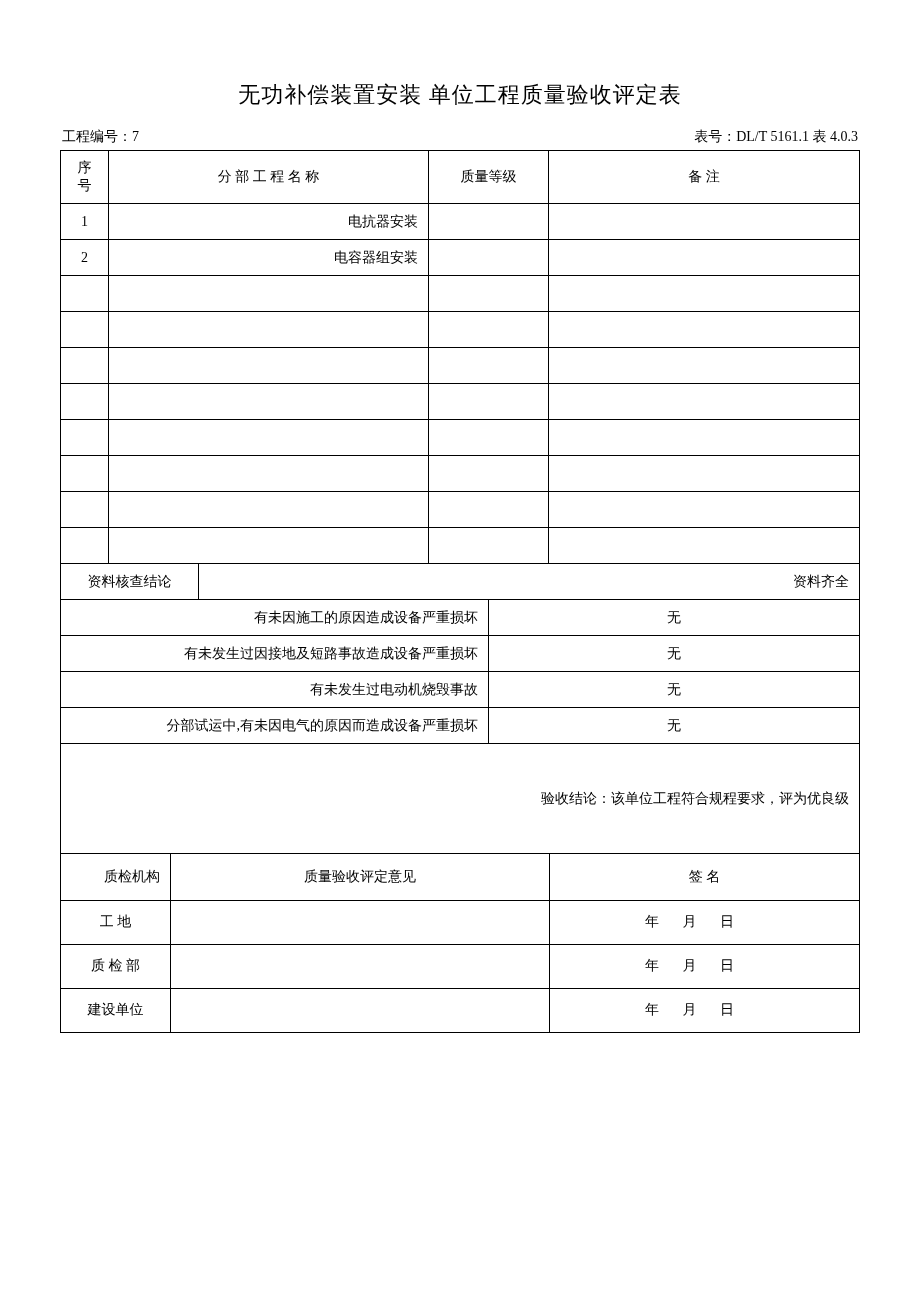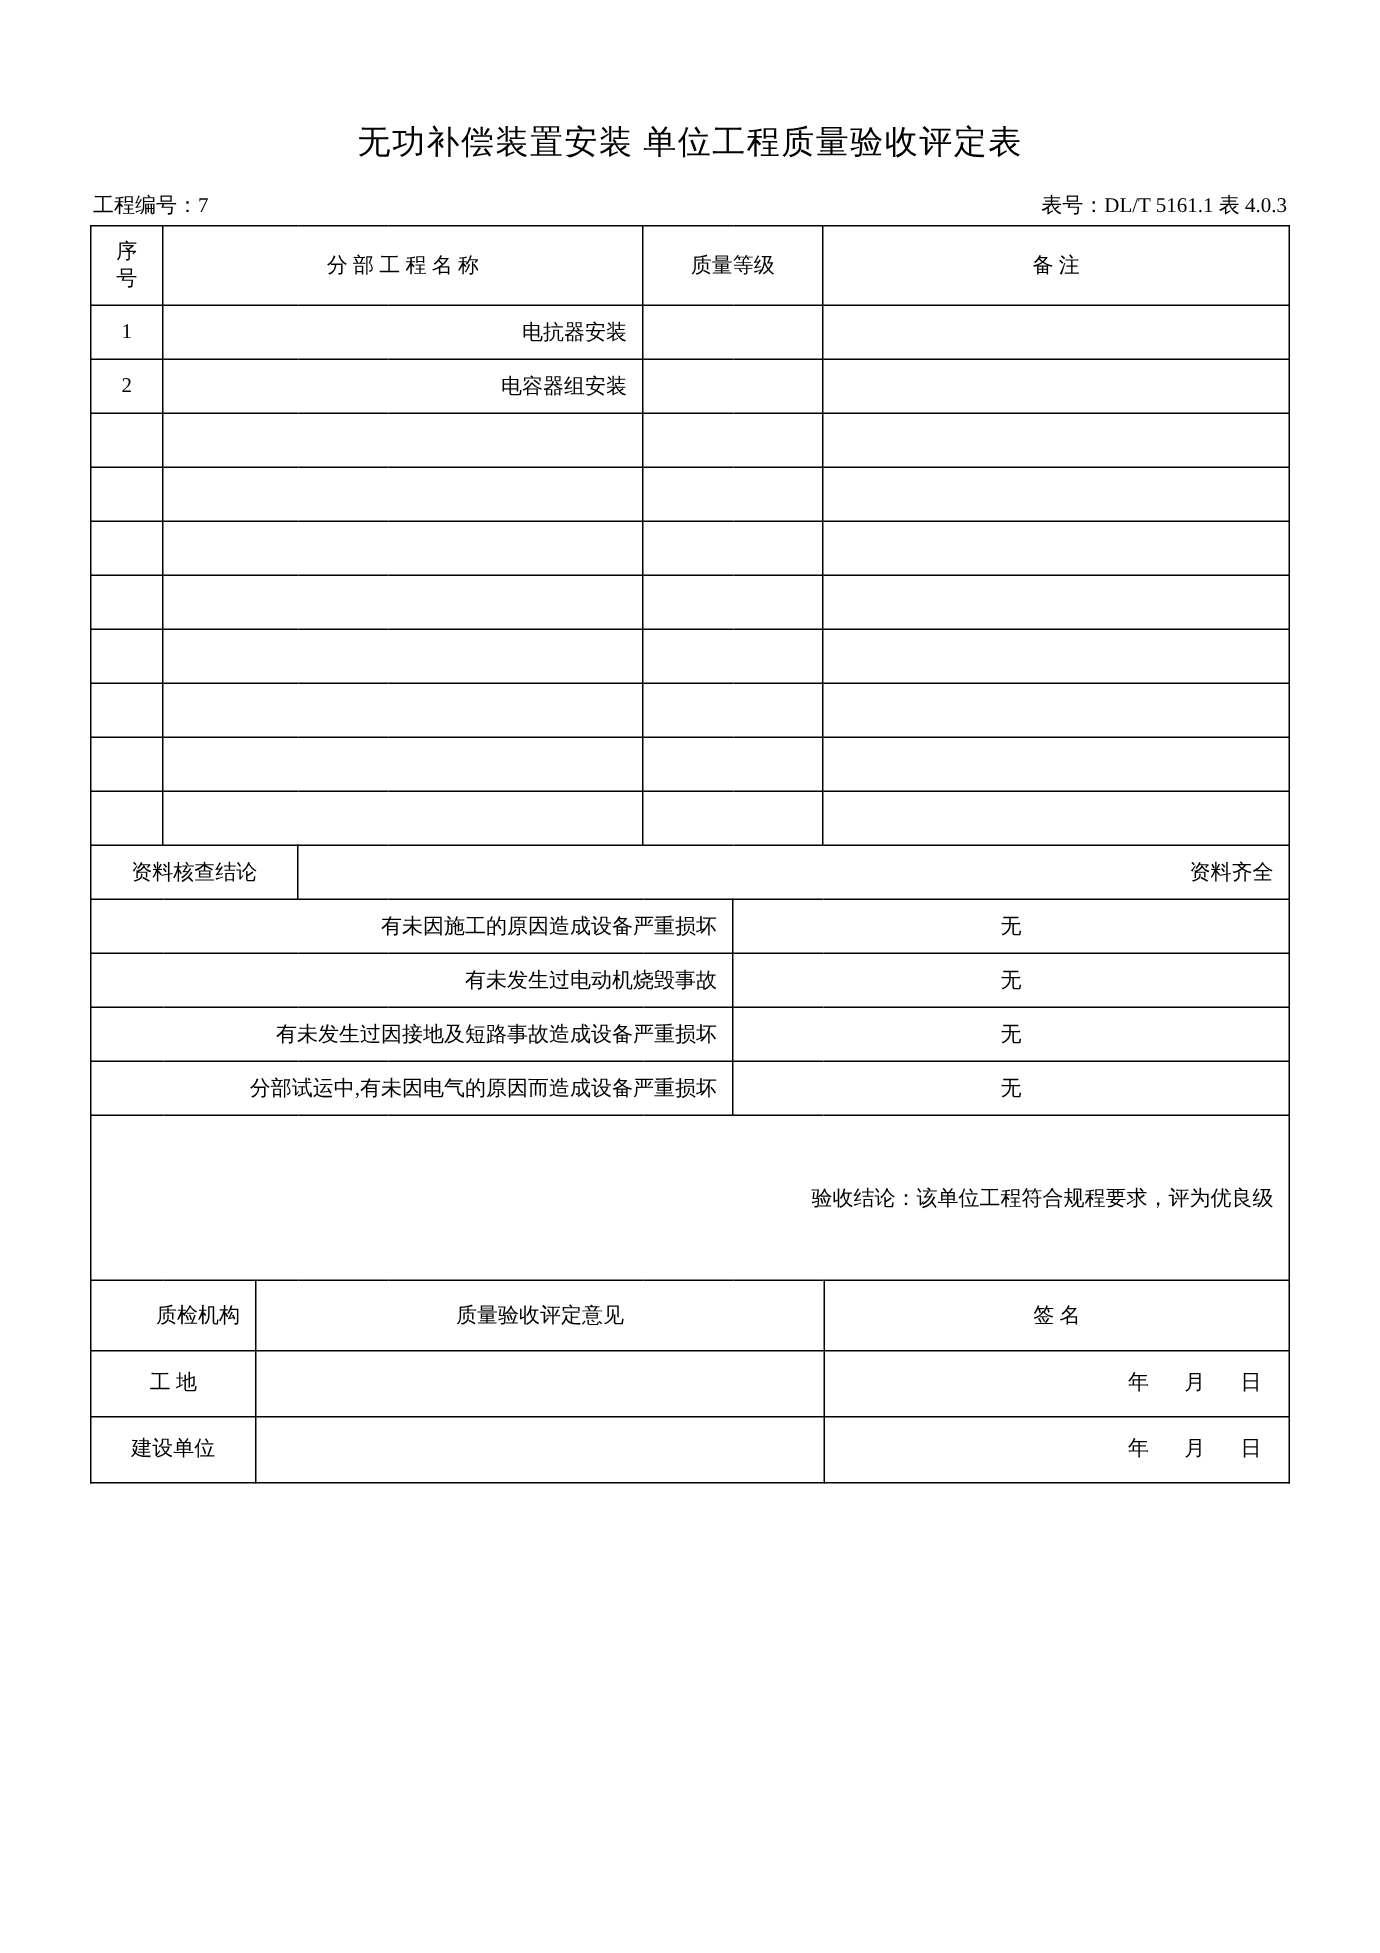--- a/index.html
+++ b/index.html
@@ -38,21 +38,21 @@
       font-weight: normal;
       vertical-align: middle;
       height: 36px;
     }
     .center { text-align: center; }
     .left { text-align: right; }
     .col-seq { width: 48px; }
     .col-grade { width: 60px; }
     .col-note { width: auto; }
     .tall { height: 110px; }
-    .date-cell { text-align: right; padding-right: 8px; letter-spacing: 10px; }
+    .date-cell { text-align: center; padding-right: 30px; letter-spacing: 10px; }
     .org-col { width: 110px; }
     .opinion-col { width: auto; }
     .sign-col { width: 310px; }
   </style>
 </head>
 <body>
 
 <h1 class="title">无功补偿装置安装  单位工程质量验收评定表</h1>
 
 <div class="meta-row">
@@ -146,25 +146,25 @@
   <tr>
     <td class="center" colspan="2">资料核查结论</td>
     <td class="left" colspan="5">资料齐全</td>
   </tr>
 
   <tr>
     <td class="left" colspan="5">有未因施工的原因造成设备严重损坏</td>
     <td class="center" colspan="2">无</td>
   </tr>
   <tr>
+    <td class="left" colspan="5">有未发生过因接地及短路事故造成设备严重损坏</td>
+    <td class="center" colspan="2">无</td>
+  </tr>
+  <tr>
     <td class="left" colspan="5">有未发生过电动机烧毁事故</td>
-    <td class="center" colspan="2">无</td>
-  </tr>
-  <tr>
-    <td class="left" colspan="5">有未发生过因接地及短路事故造成设备严重损坏</td>
     <td class="center" colspan="2">无</td>
   </tr>
   <tr>
     <td class="left" colspan="5">分部试运中,有未因电气的原因而造成设备严重损坏</td>
     <td class="center" colspan="2">无</td>
   </tr>
 
   <tr>
     <td class="left tall" colspan="7" style="padding-left:49px;">验收结论：该单位工程符合规程要求，评为优良级</td>
   </tr>
@@ -182,18 +182,23 @@
     <td class="center" style="border-top:none;height:46px;text-align:right;">质检机构</td>
     <td class="center" style="border-top:none;">质量验收评定意见</td>
     <td class="center" style="border-top:none;">签       名</td>
   </tr>
   <tr>
     <td class="center" style="height:44px;">工    地</td>
     <td></td>
     <td class="date-cell">年  月  日</td>
   </tr>
   <tr>
+    <td class="center" style="height:44px;">质 检 部</td>
+    <td></td>
+    <td class="date-cell">年  月  日</td>
+  </tr>
+  <tr>
     <td class="center" style="height:44px;margin-top:42px;">建设单位</td>
     <td></td>
     <td class="date-cell">年  月  日</td>
   </tr>
 </tbody>
   </table>
 
 </body></html>

